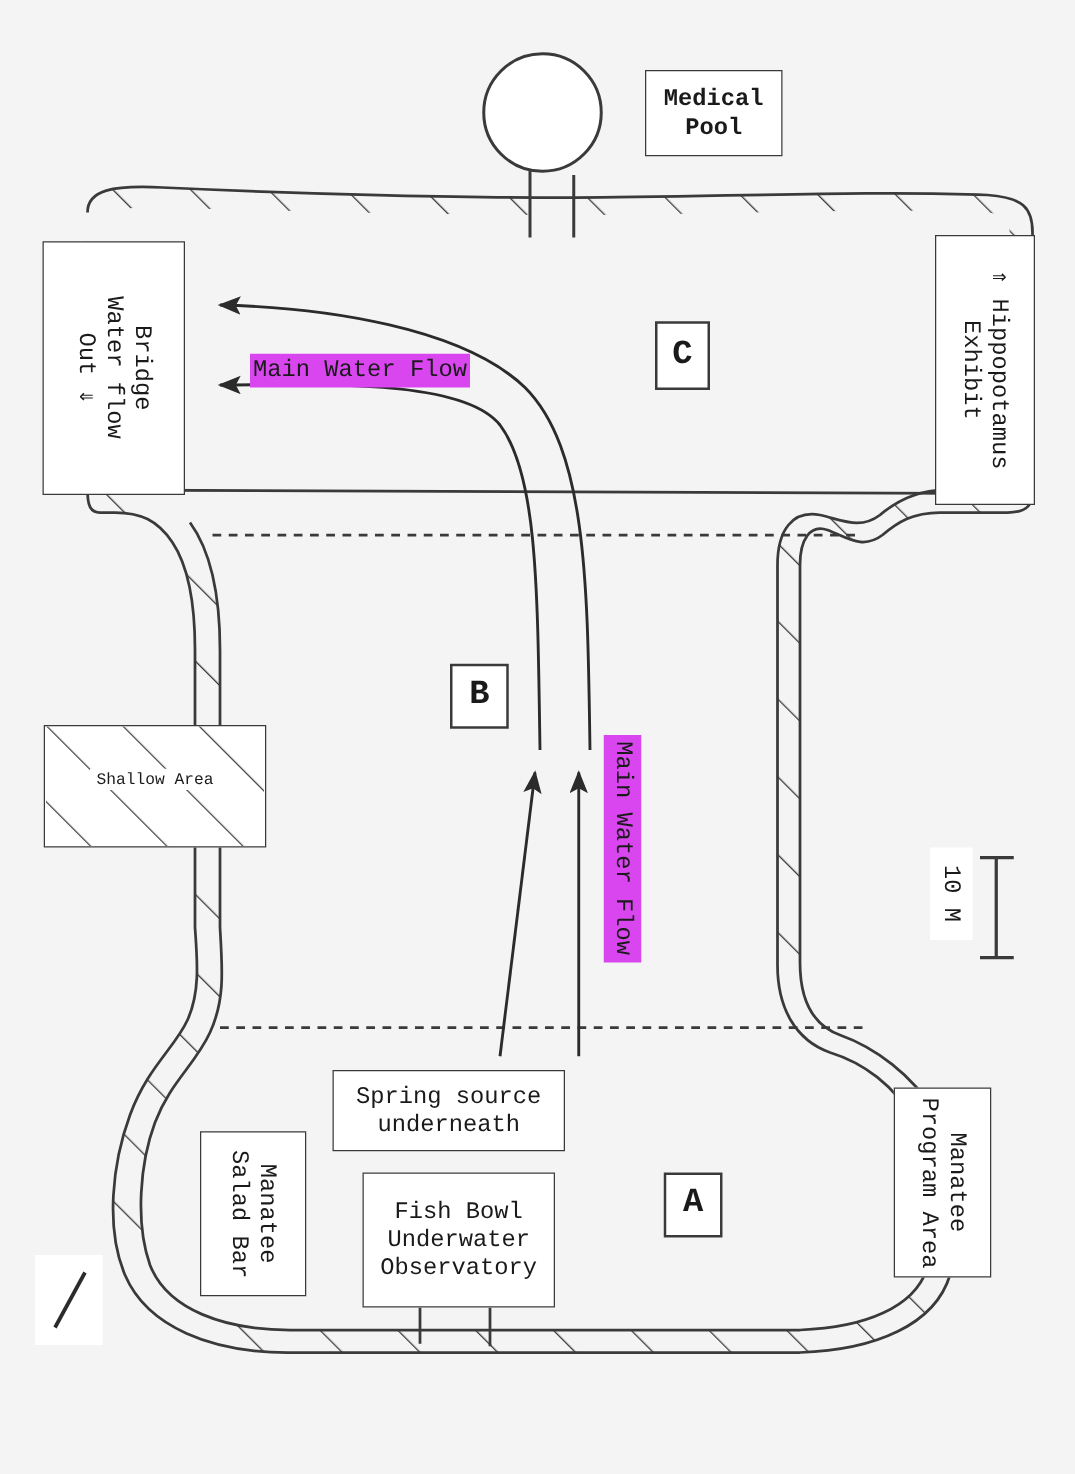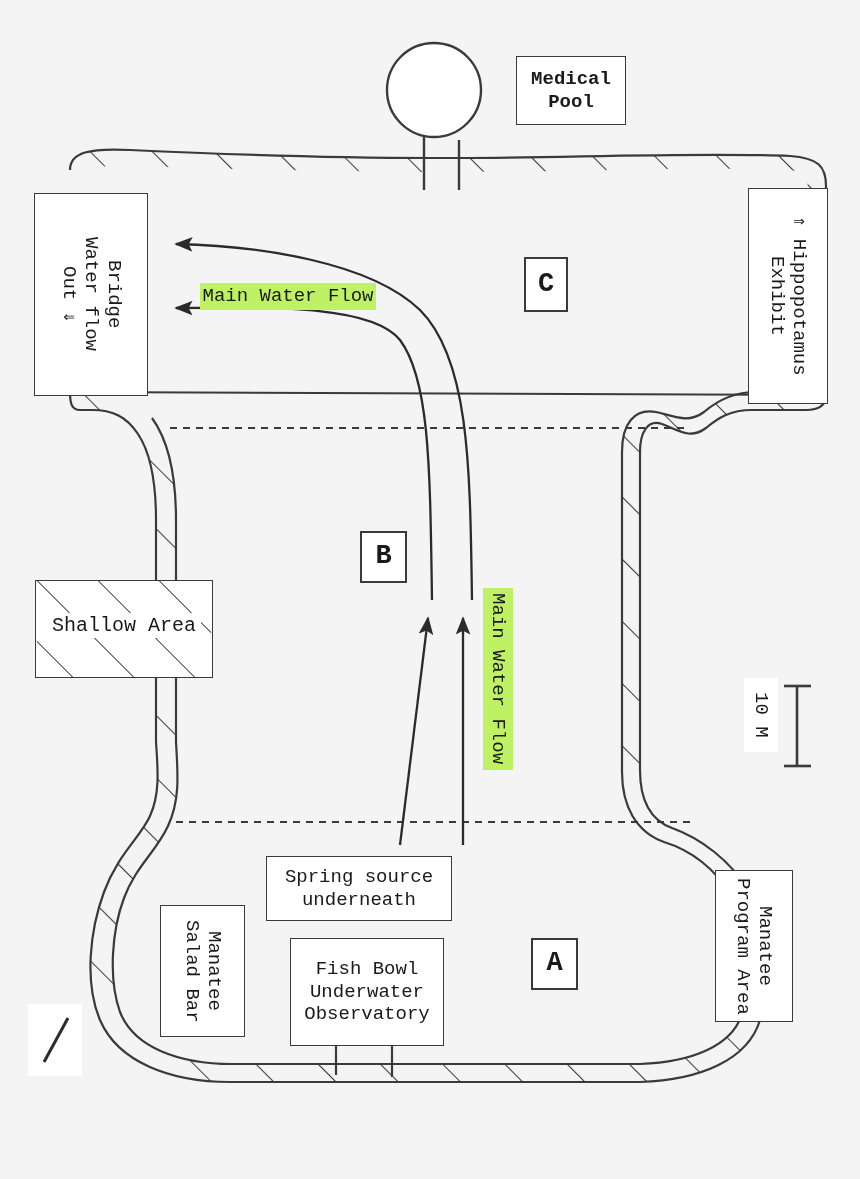--- a/index.html
+++ b/index.html
@@ -34,21 +34,21 @@
     display: flex;
     align-items: center;
     justify-content: center;
     text-align: center;
     color: #1a1a1a;
     line-height: 1.18;
     font-size: 19px;
   }
   .lbl.plain {
     border: none;
-    background: #bef264;
+    background: #d946ef;
   }
   .lbl.bold {
     font-weight: bold;
   }
   .vert {
     writing-mode: vertical-rl;
     text-orientation: mixed;
   }
   .letterbox {
     font-weight: bold;
@@ -259,21 +259,21 @@
   <div style="position:absolute; left:35px; top:580px; width:178px; height:98px; background:#ffffff; border:1.6px solid #3a3a3a; box-sizing:border-box; overflow:hidden;">
     <svg width="100%" height="100%" viewBox="0 0 178 98" style="position:absolute;left:0;top:0;">
       <defs>
         <pattern id="hatchpat2" patternUnits="userSpaceOnUse" width="44" height="44" patternTransform="rotate(-45)">
           <line x1="0" y1="0" x2="0" y2="44" stroke="#3a3a3a" stroke-width="2"></line>
         </pattern>
       </defs>
       <rect x="0" y="0" width="178" height="98" fill="url(#hatchpat2)"></rect>
     </svg>
     <div style="position:absolute; left:0; top:33px; width:100%; text-align:center;">
-      <span style="background:#ffffff; padding:1px 5px; font-size:20px; color:#1a1a1a;">Shallow Area</span>
+      <span style="background:#ffffff; padding:1px 5px; font-size:13px; color:#1a1a1a;">Shallow Area</span>
     </div>
   </div>
 
   <div class="lbl" style="left:266px; top:856px; width:186px; height:65px;">
     <span>Spring source<br>underneath</span>
   </div>
 
   <div class="lbl" style="left:290px; top:938px; width:154px; height:108px;">
     <span>Fish Bowl<br>Underwater<br>Observatory</span>
   </div>

